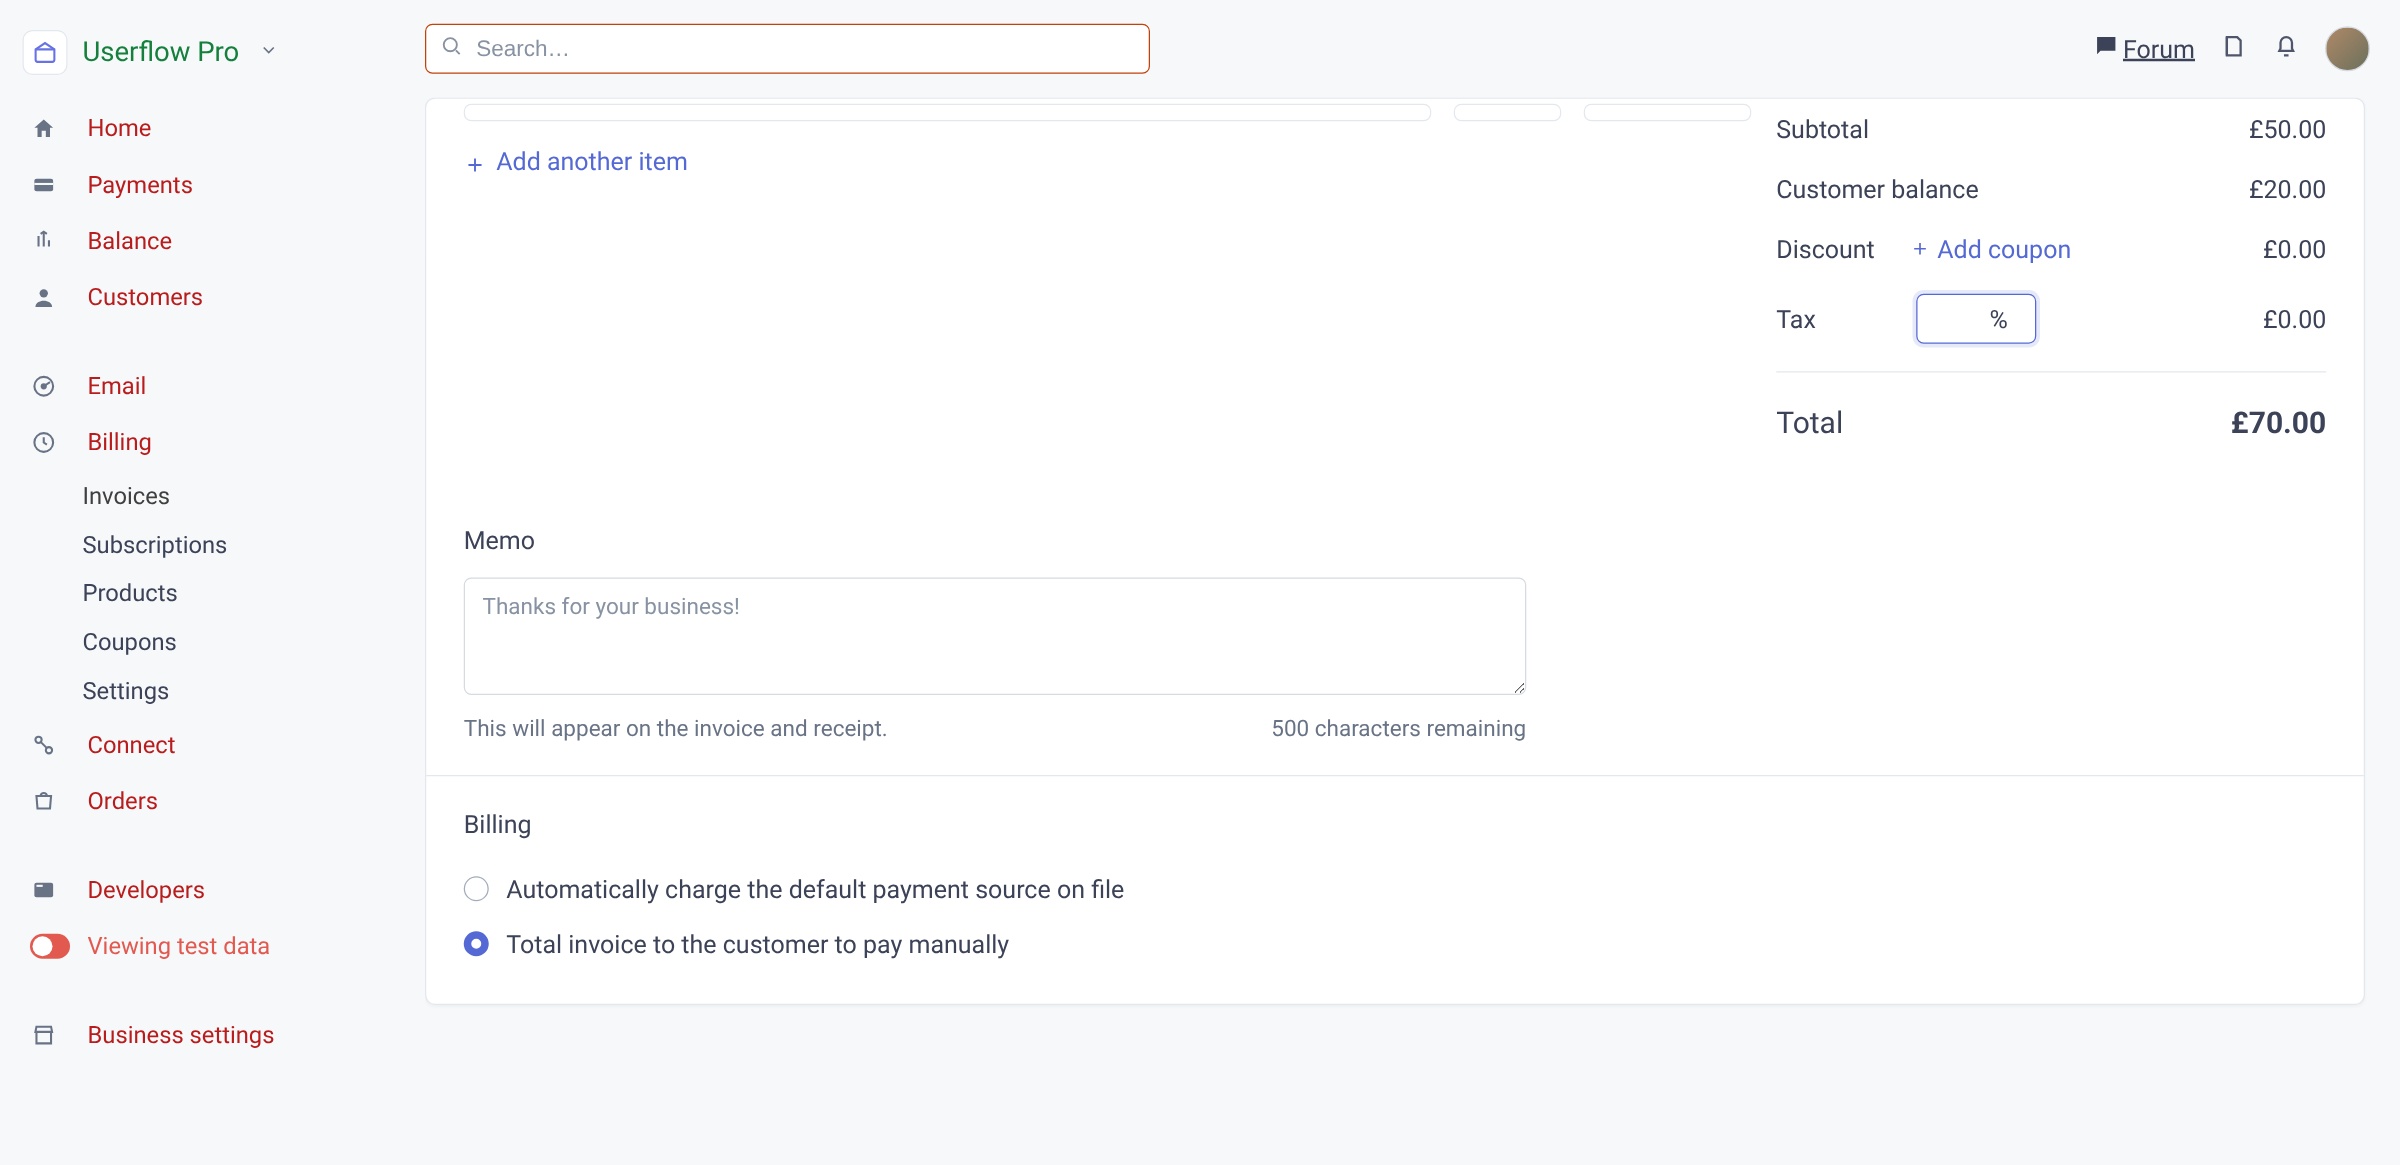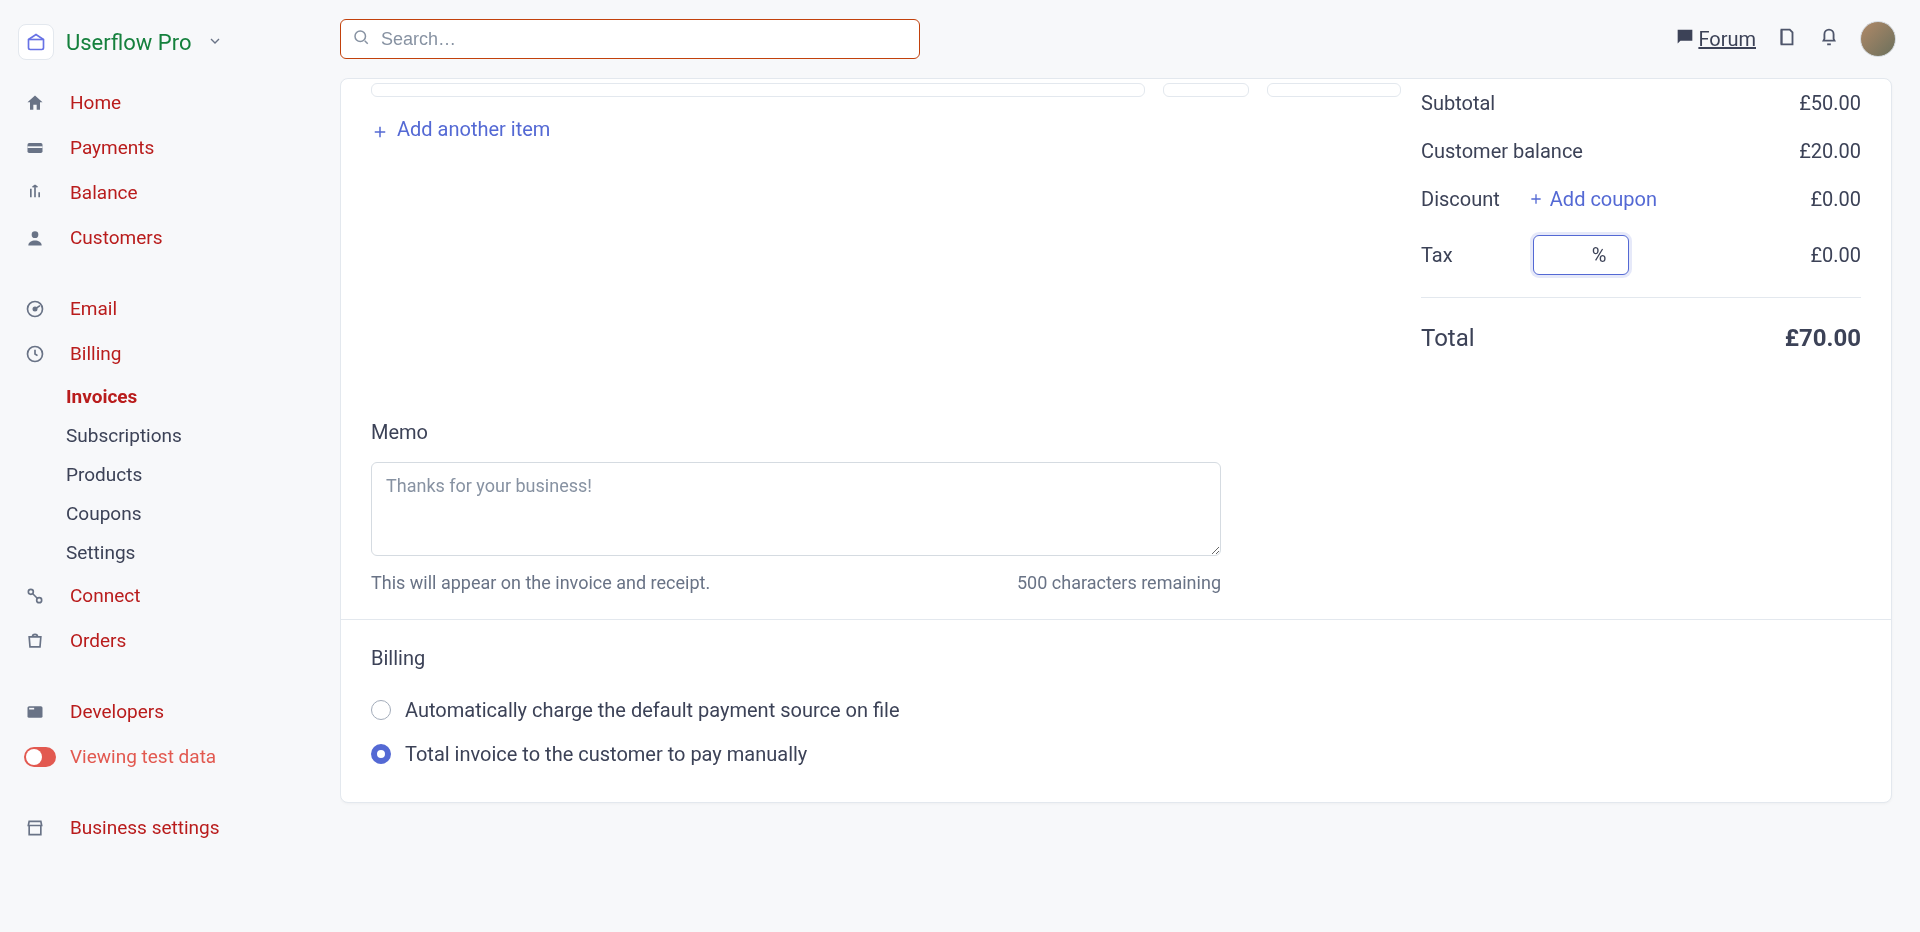--- a/index.html
+++ b/index.html
@@ -59,21 +59,21 @@
     flex-direction: column;
     padding-left: 42px;
     gap: 2px;
   }
   .nav-sub .nav-subitem {
     padding: 7px 6px;
     color: #3c4257;
     cursor: pointer;
     font-size: 19px;
   }
-  .nav-sub .nav-subitem.active { color: #b91c1c; font-weight: 700; }
+  .nav-sub .nav-subitem.active { color: #404040; font-weight: 400; }
 
   .nav-spacer { height: 22px; }
 
   .test-toggle-row {
     display: flex; align-items: center; gap: 14px;
     padding: 9px 6px;
     color: #e25950;
     font-size: 19px;
   }
   .toggle {

